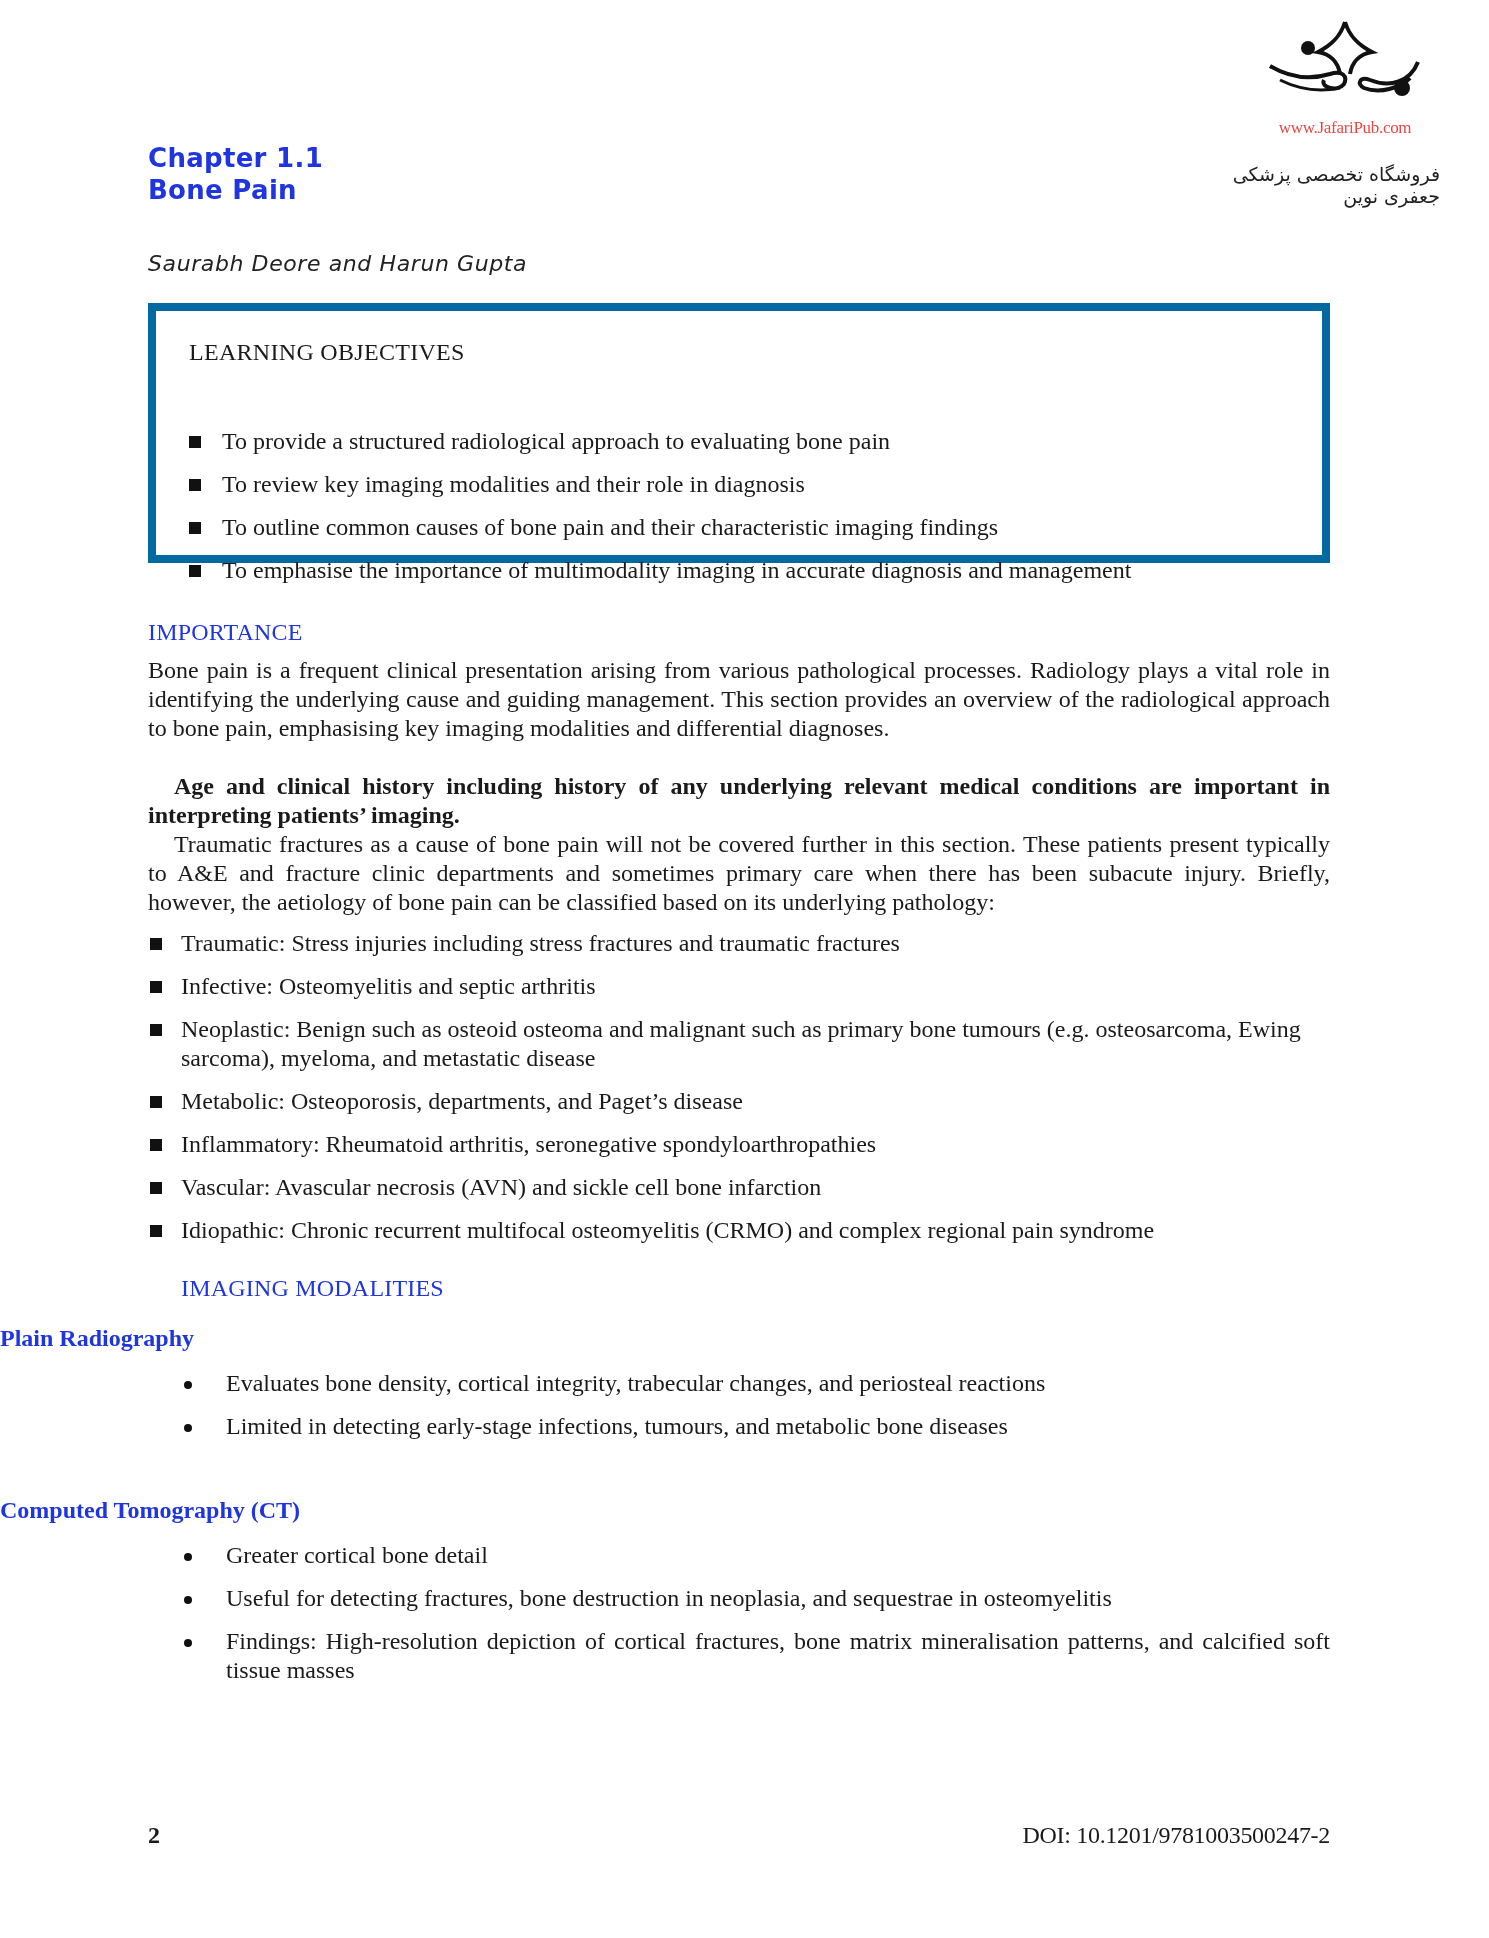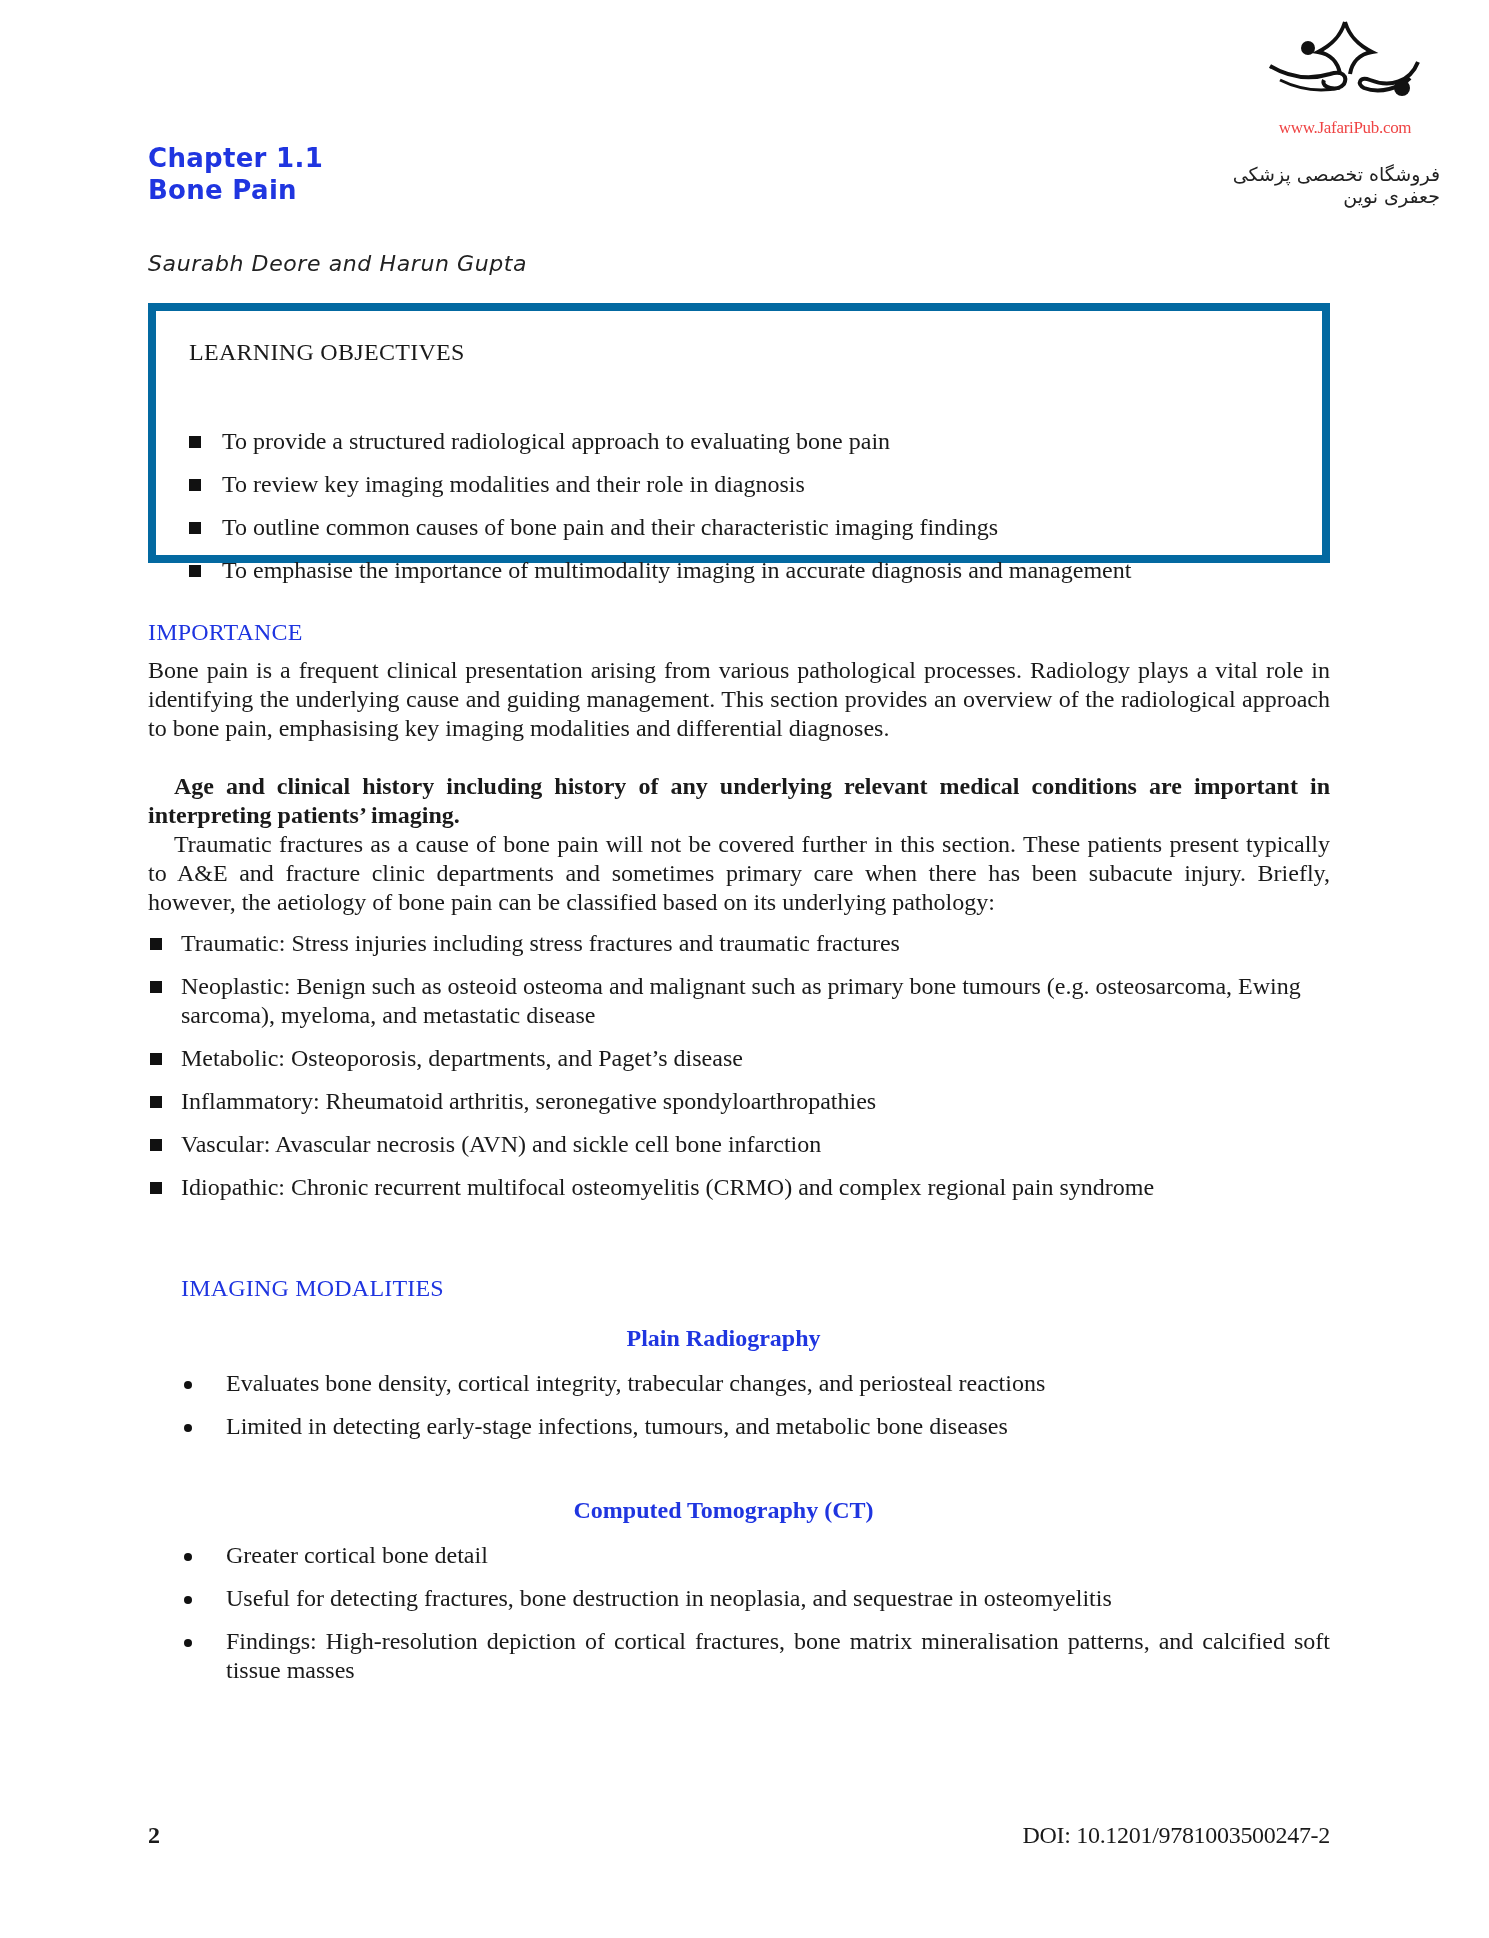--- a/index.html
+++ b/index.html
@@ -48,21 +48,21 @@
     .para {
       position: absolute; left: 148px; width: 1182px; font-size: 24px; line-height: 29px;
       text-align: justify; margin: 0;
     }
     .para.indent { text-indent: 26px; }
     .para.bold { font-weight: bold; }
     .causes { position: absolute; left: 148px; top: 929px; width: 1182px; }
     .causes li { padding-left: 33px; margin-bottom: 14px; line-height: 29px; }
     .causes li::before { left: 2px; top: 9px; }
     .sub-heading {
-      position: absolute; left: 12px; width: 1423px; text-align: center; font-size: 24px; color: #1f35e0;
+      position: absolute; left: 0; width: 1423px; font-size: 24px; color: #1f35e0;
       font-weight: bold; padding-left: 0;
     }
     .dot-list { position: absolute; left: 180px; width: 1150px; list-style: none; margin: 0; padding: 0; }
     .dot-list li { position: relative; padding-left: 46px; font-size: 24px; line-height: 29px; margin-bottom: 14px; text-align: justify; }
     .dot-list li::before {
       content: ""; position: absolute; left: 4px; top: 12px; width: 8px; height: 8px; border-radius: 50%; background: #111;
     }
     .page-number { position: absolute; left: 148px; top: 1822px; font-size: 24px; font-weight: bold; }
     .doi { position: absolute; right: 159px; top: 1822px; font-size: 24px; letter-spacing: -0.3px; }
   </style>
@@ -100,20 +100,21 @@
   </ul>
 </div>
 
 <div class="section-heading" style="top:619px;">IMPORTANCE</div>
 <p class="para" style="top:656px;">Bone pain is a frequent clinical presentation arising from various pathological processes. Radiology plays a vital role in identifying the underlying cause and guiding management. This section provides an overview of the radiological approach to bone pain, emphasising key imaging modalities and differential diagnoses.</p>
 <p class="para indent bold" style="top:772px;">Age and clinical history including history of any underlying relevant medical conditions are important in interpreting patients’ imaging.</p>
 <p class="para indent" style="top:830px;">Traumatic fractures as a cause of bone pain will not be covered further in this section. These patients present typically to A&amp;E and fracture clinic departments and sometimes primary care when there has been subacute injury. Briefly, however, the aetiology of bone pain can be classified based on its underlying pathology:</p>
 
 <ul class="sq-list causes">
   <li>Traumatic: Stress injuries including stress fractures and traumatic fractures</li>
+  <li>Infective: Osteomyelitis and septic arthritis</li>
   <li>Neoplastic: Benign such as osteoid osteoma and malignant such as primary bone tumours (e.g. osteosarcoma, Ewing sarcoma), myeloma, and metastatic disease</li>
   <li>Metabolic: Osteoporosis, departments, and Paget’s disease</li>
   <li>Inflammatory: Rheumatoid arthritis, seronegative spondyloarthropathies</li>
   <li>Vascular: Avascular necrosis (AVN) and sickle cell bone infarction</li>
   <li>Idiopathic: Chronic recurrent multifocal osteomyelitis (CRMO) and complex regional pain syndrome</li>
 </ul>
 
 <div class="section-heading" style="top:1275px;margin-left:33px;">IMAGING MODALITIES</div>
 
 <div class="sub-heading" style="top:1325px;">Plain Radiography</div>

